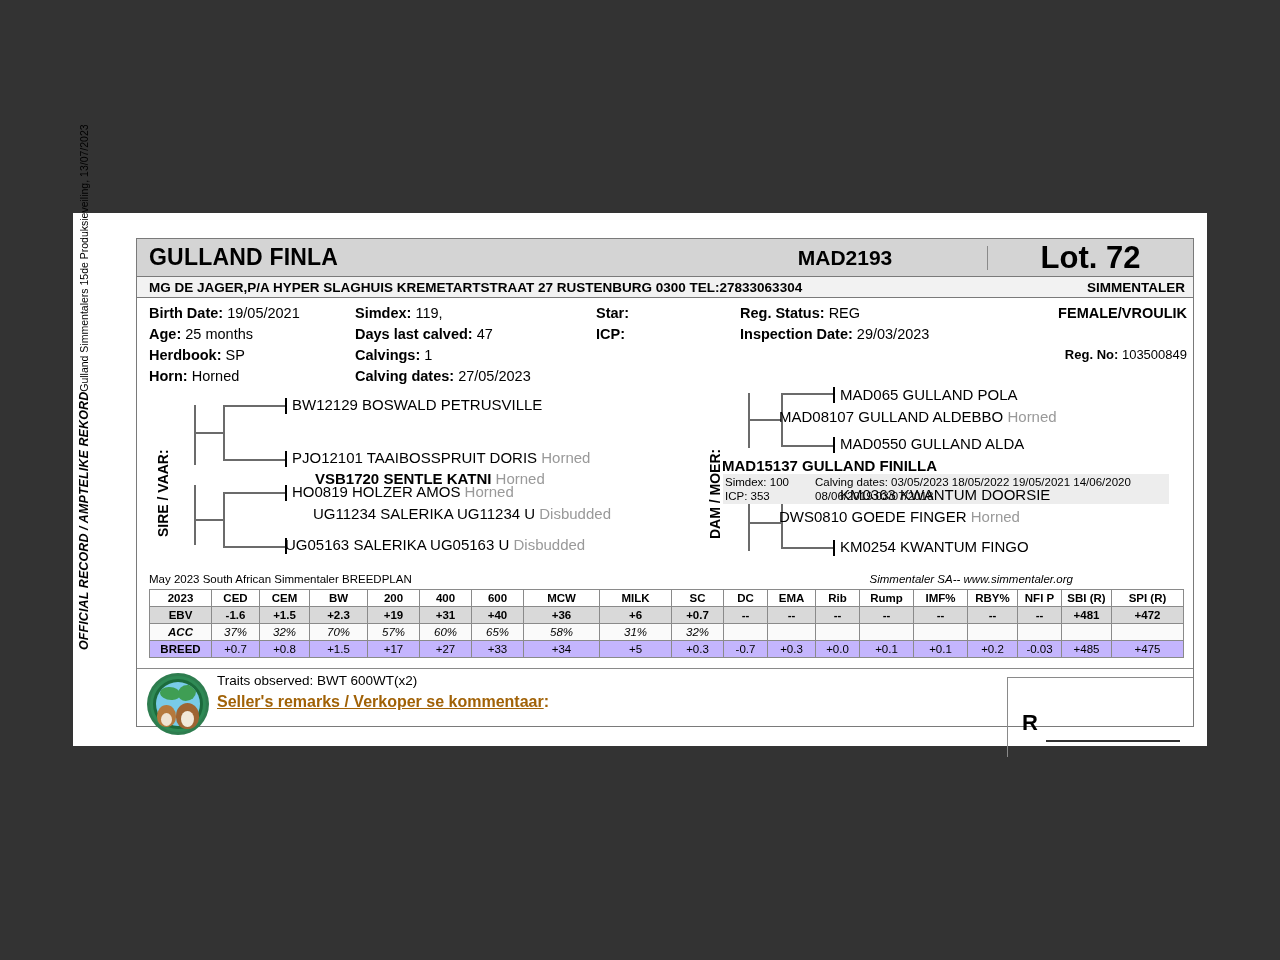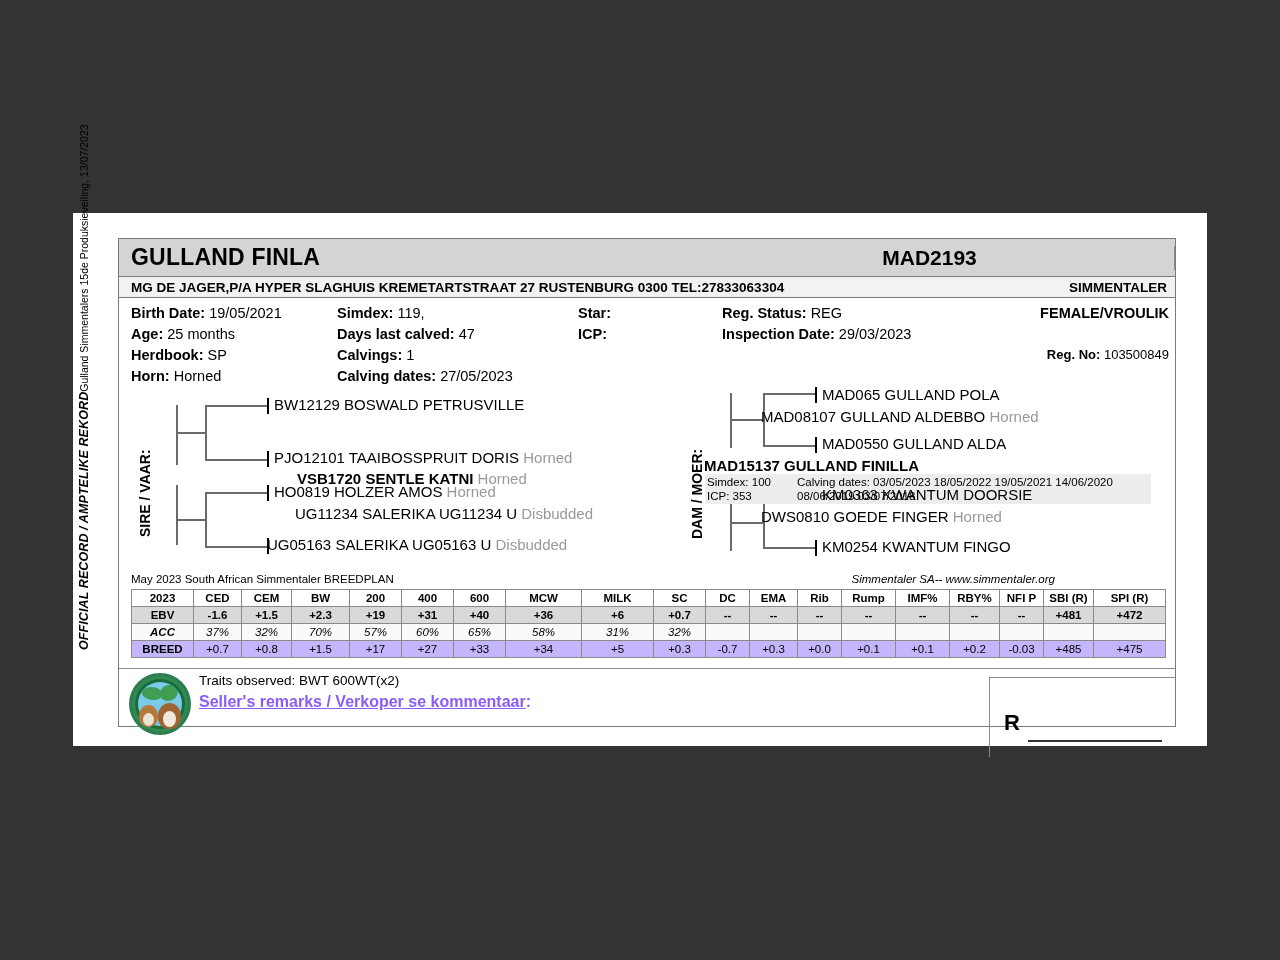--- a/index.html
+++ b/index.html
@@ -61,21 +61,21 @@
   .vl-sub {
     font-size: 10.5px;
     color: #000;
     white-space: nowrap;
     line-height: 15px;
   }
 
   
   #frame {
     position: absolute;
-    left: 118px;
+    left: 136px;
     top: 238px;
     width: 1058px;
     height: 489px;
     border: 1px solid #7a7a7a;
     box-sizing: border-box;
     background: #fff;
   }
 
   
   .title-row {
@@ -368,21 +368,21 @@
     top: 4px;
     font-size: 13.5px;
     color: #000;
   }
   .remarks {
     position: absolute;
     left: 80px;
     top: 24px;
     font-size: 16px;
     font-weight: bold;
-    color: #8b5cf6;
+    color: #a16207;
   }
   .remarks .ul { text-decoration: underline; }
 
   .price-box {
     position: absolute;
     right: 0;
     top: 8px;
     width: 186px;
     height: 80px;
     border-left: 1px solid #8a8a8a;
@@ -419,20 +419,21 @@
       <span style="display:inline-block;width:8px"></span>
       <span class="vl-sub">Gulland Simmentalers 15de Produksieveiling, 13/07/2023</span>
     </div>
   </div>
 
   <div id="frame">
 
     <div class="title-row">
       <div class="title-name">GULLAND FINLA</div>
       <div class="title-tag">MAD2193</div>
+      <div class="title-lot">Lot. 72</div>
     </div>
 
     <div class="addr-row">
       <div class="addr-text">MG DE JAGER,P/A HYPER SLAGHUIS KREMETARTSTRAAT 27 RUSTENBURG 0300 TEL:27833063304</div>
       <div class="addr-breed">SIMMENTALER</div>
     </div>
 
     <div class="detail-grid">
 
       <div class="dcol c1">

